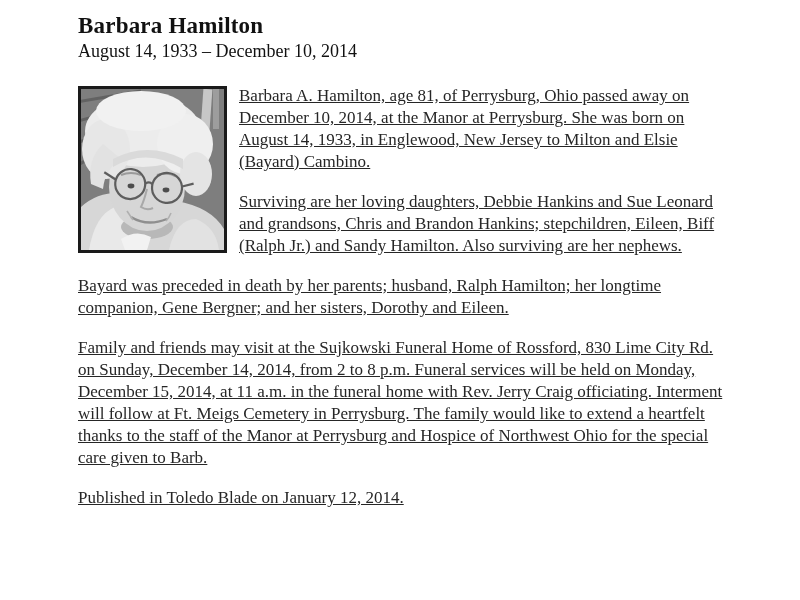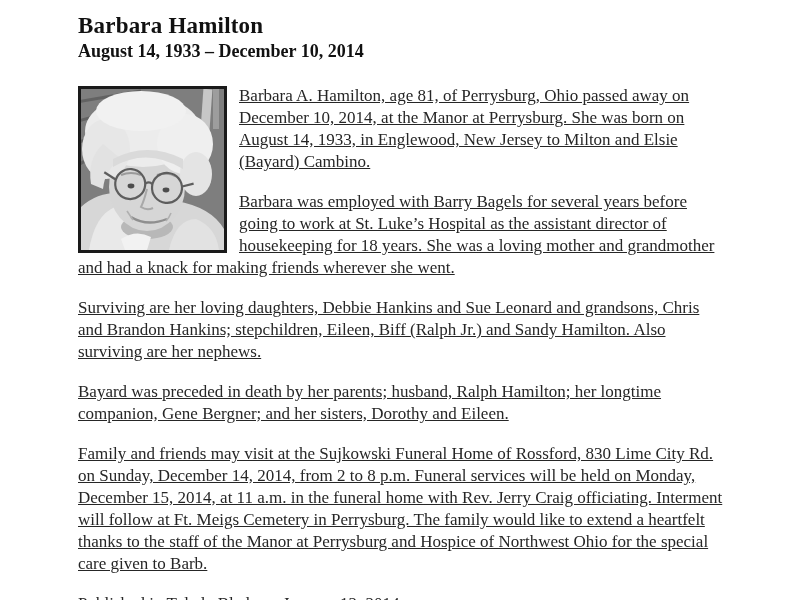--- a/index.html
+++ b/index.html
@@ -25,21 +25,21 @@
     font-size:23px;
     line-height:28px;
     font-weight:bold;
     color:var(--heading);
     letter-spacing:0.2px;
   }
   .doc-dates{
     margin:0;
     font-size:18px;
     line-height:22px;
-    font-weight:bold;
+    font-weight:normal;
     color:var(--heading);
   }
   .doc-body{
     margin-top:23px;
     font-size:17px;
     line-height:22px;
     text-decoration:underline;
   }
   .doc-body p{
     margin:0 0 18px 0;
@@ -114,20 +114,19 @@
 
         <path d="M50 128 Q66 138 86 130" stroke="#8f8f8f" stroke-width="2.4" fill="none"></path>
         <path d="M46 122 Q50 128 52 131" stroke="#b0b0b0" stroke-width="1.6" fill="none"></path>
         <path d="M90 124 Q88 129 85 132" stroke="#b0b0b0" stroke-width="1.6" fill="none"></path>
 
         <path d="M40 150 Q55 140 70 148 L66 161 L44 161 Z" fill="#f2f2f2"></path>
       </svg>
     </figure>
 
     <p>Barbara A. Hamilton, age 81, of Perrysburg, Ohio passed away on December 10, 2014, at the Manor at Perrysburg. She was born on August 14, 1933, in Englewood, New Jersey to Milton and Elsie (Bayard) Cambino.</p>
-    <p>Barbara was employed with Barry Bagels for several years before going to work at St. Luke’s Hospital as the assistant director of housekeeping for 18 years. She was a loving mother and grandmother and had a knack for making friends wherever she went.</p>
     <p>Surviving are her loving daughters, Debbie Hankins and Sue Leonard and grandsons, Chris and Brandon Hankins; stepchildren, Eileen, Biff (Ralph Jr.) and Sandy Hamilton. Also surviving are her nephews.</p>
     <p>Bayard was preceded in death by her parents; husband, Ralph Hamilton; her longtime companion, Gene Bergner; and her sisters, Dorothy and Eileen.</p>
     <p>Family and friends may visit at the Sujkowski Funeral Home of Rossford, 830 Lime City Rd. on Sunday, December 14, 2014, from 2 to 8 p.m. Funeral services will be held on Monday, December 15, 2014, at 11 a.m. in the funeral home with Rev. Jerry Craig officiating. Interment will follow at Ft. Meigs Cemetery in Perrysburg. The family would like to extend a heartfelt thanks to the staff of the Manor at Perrysburg and Hospice of Northwest Ohio for the special care given to Barb.</p>
     <p class="published">Published in Toledo Blade on January 12, 2014.</p>
 
   </div>
 </div>
 
 </body></html>

